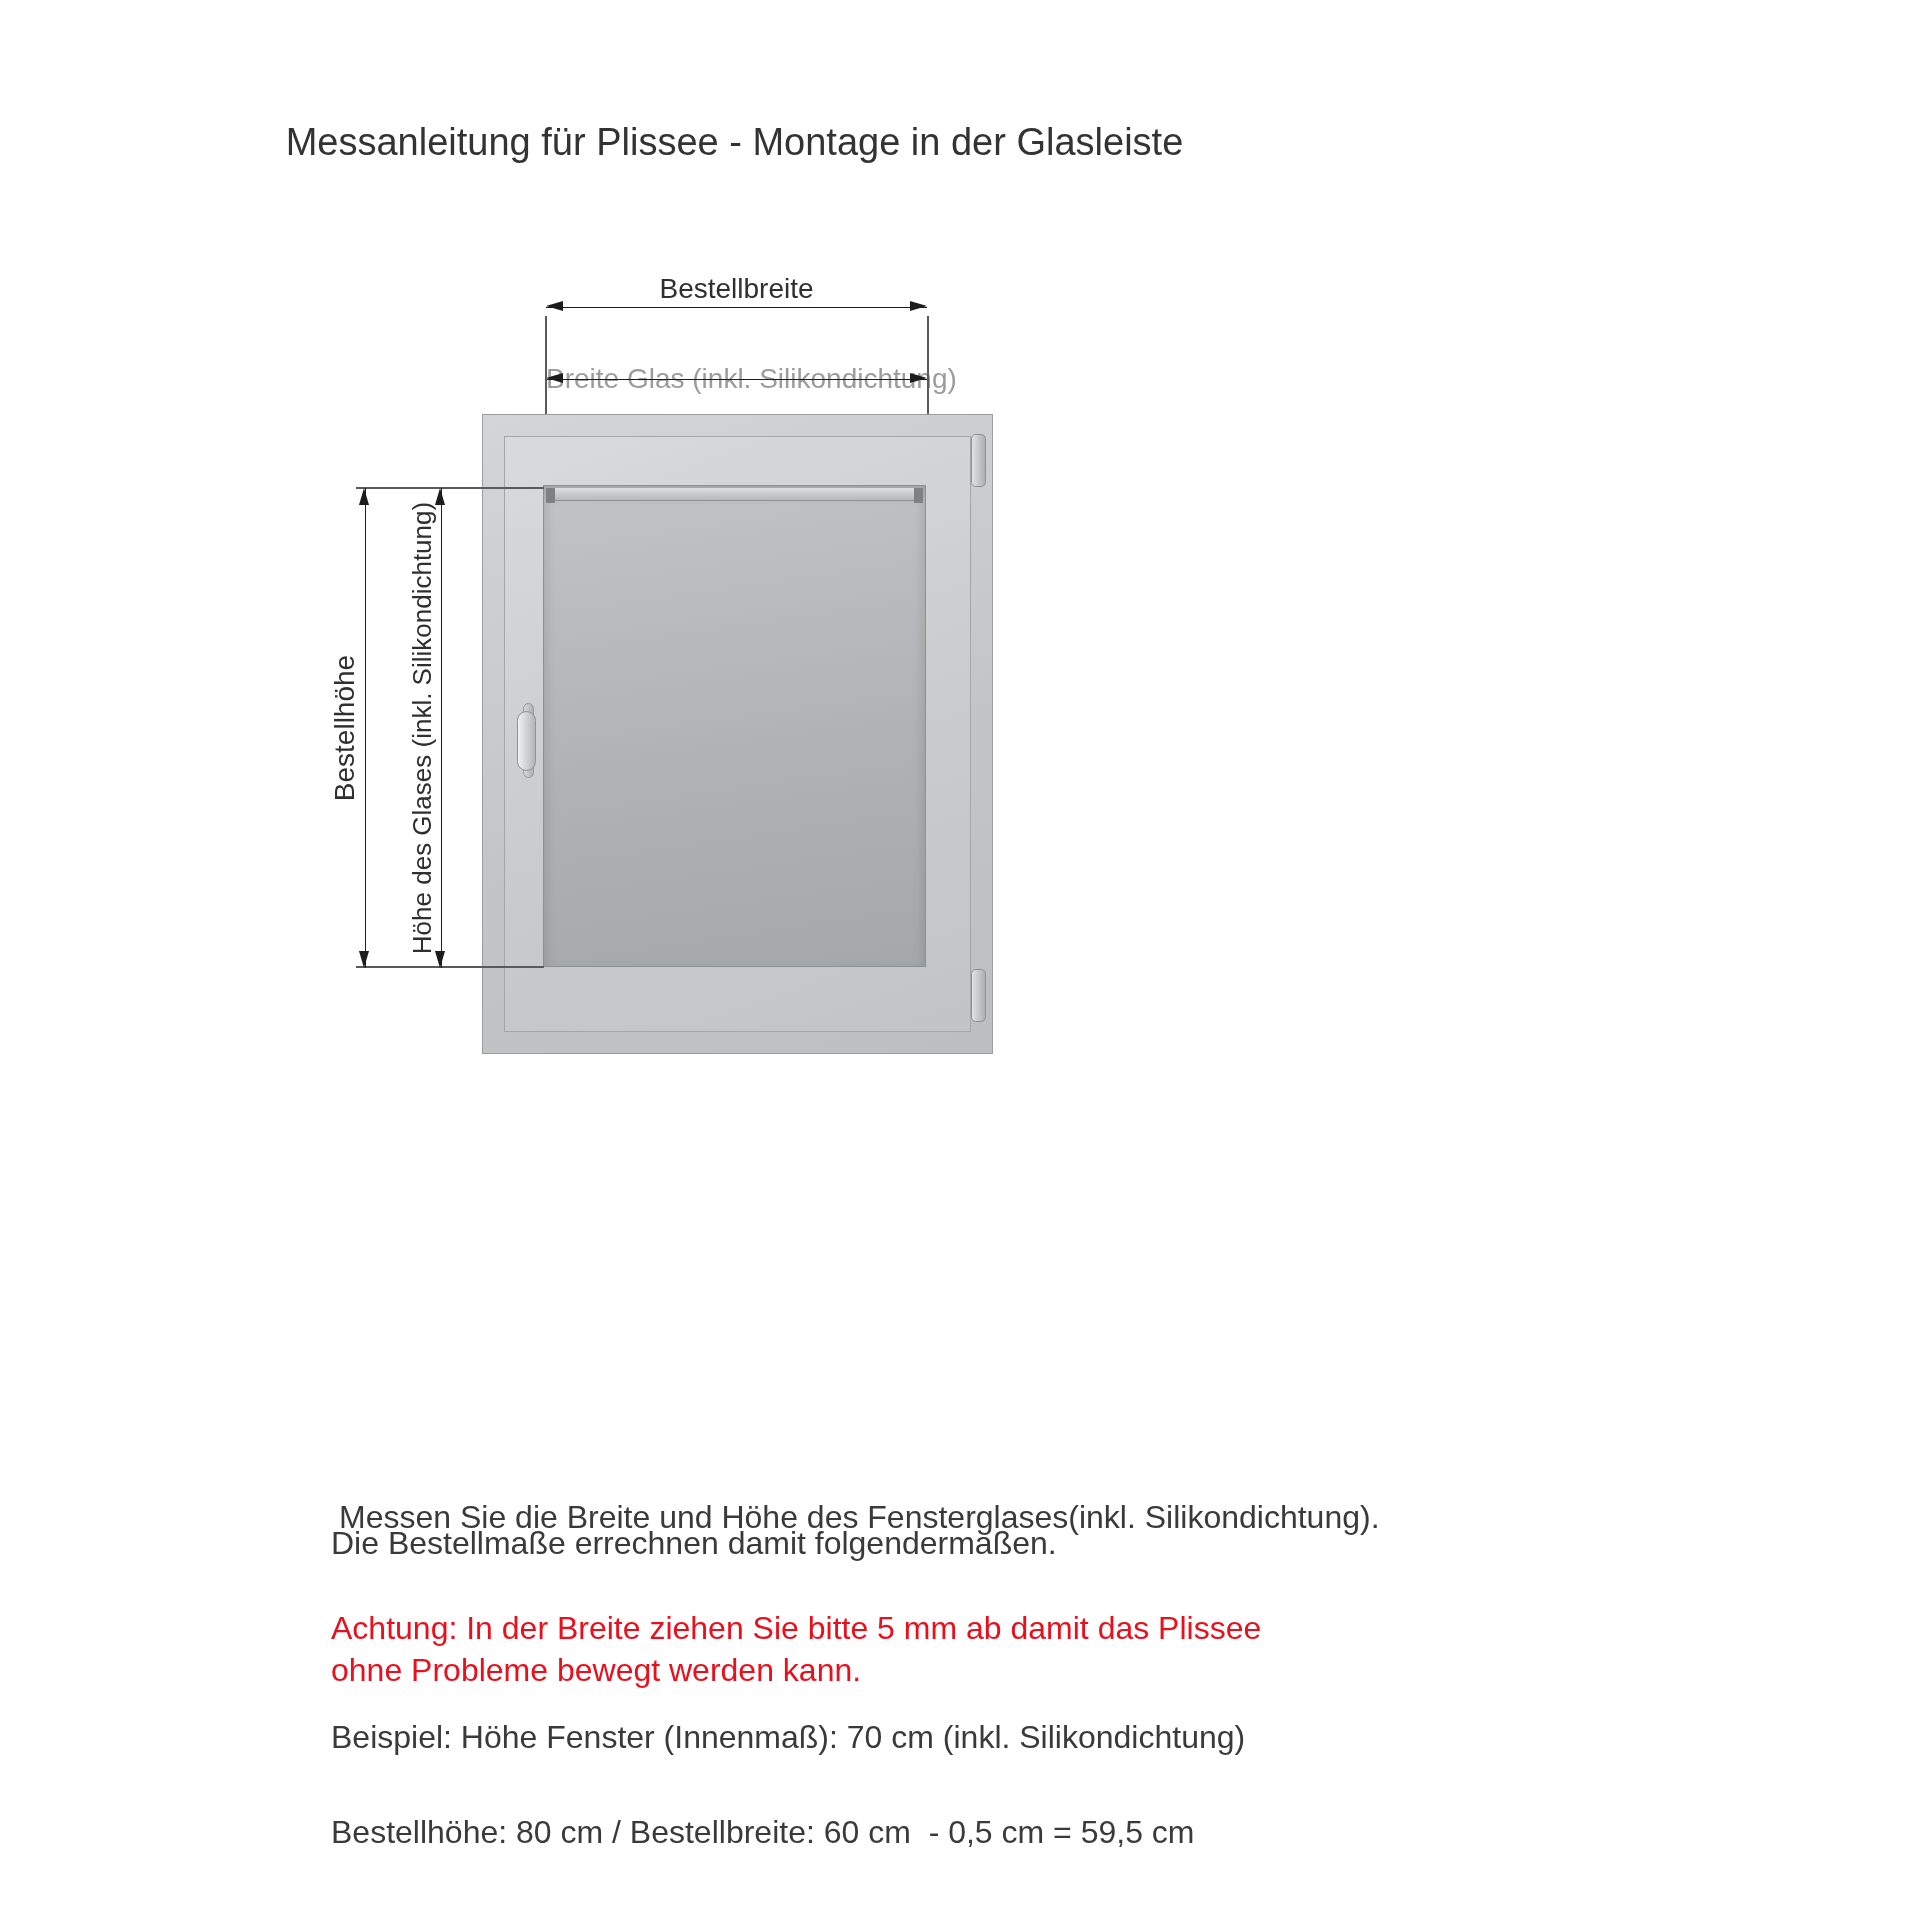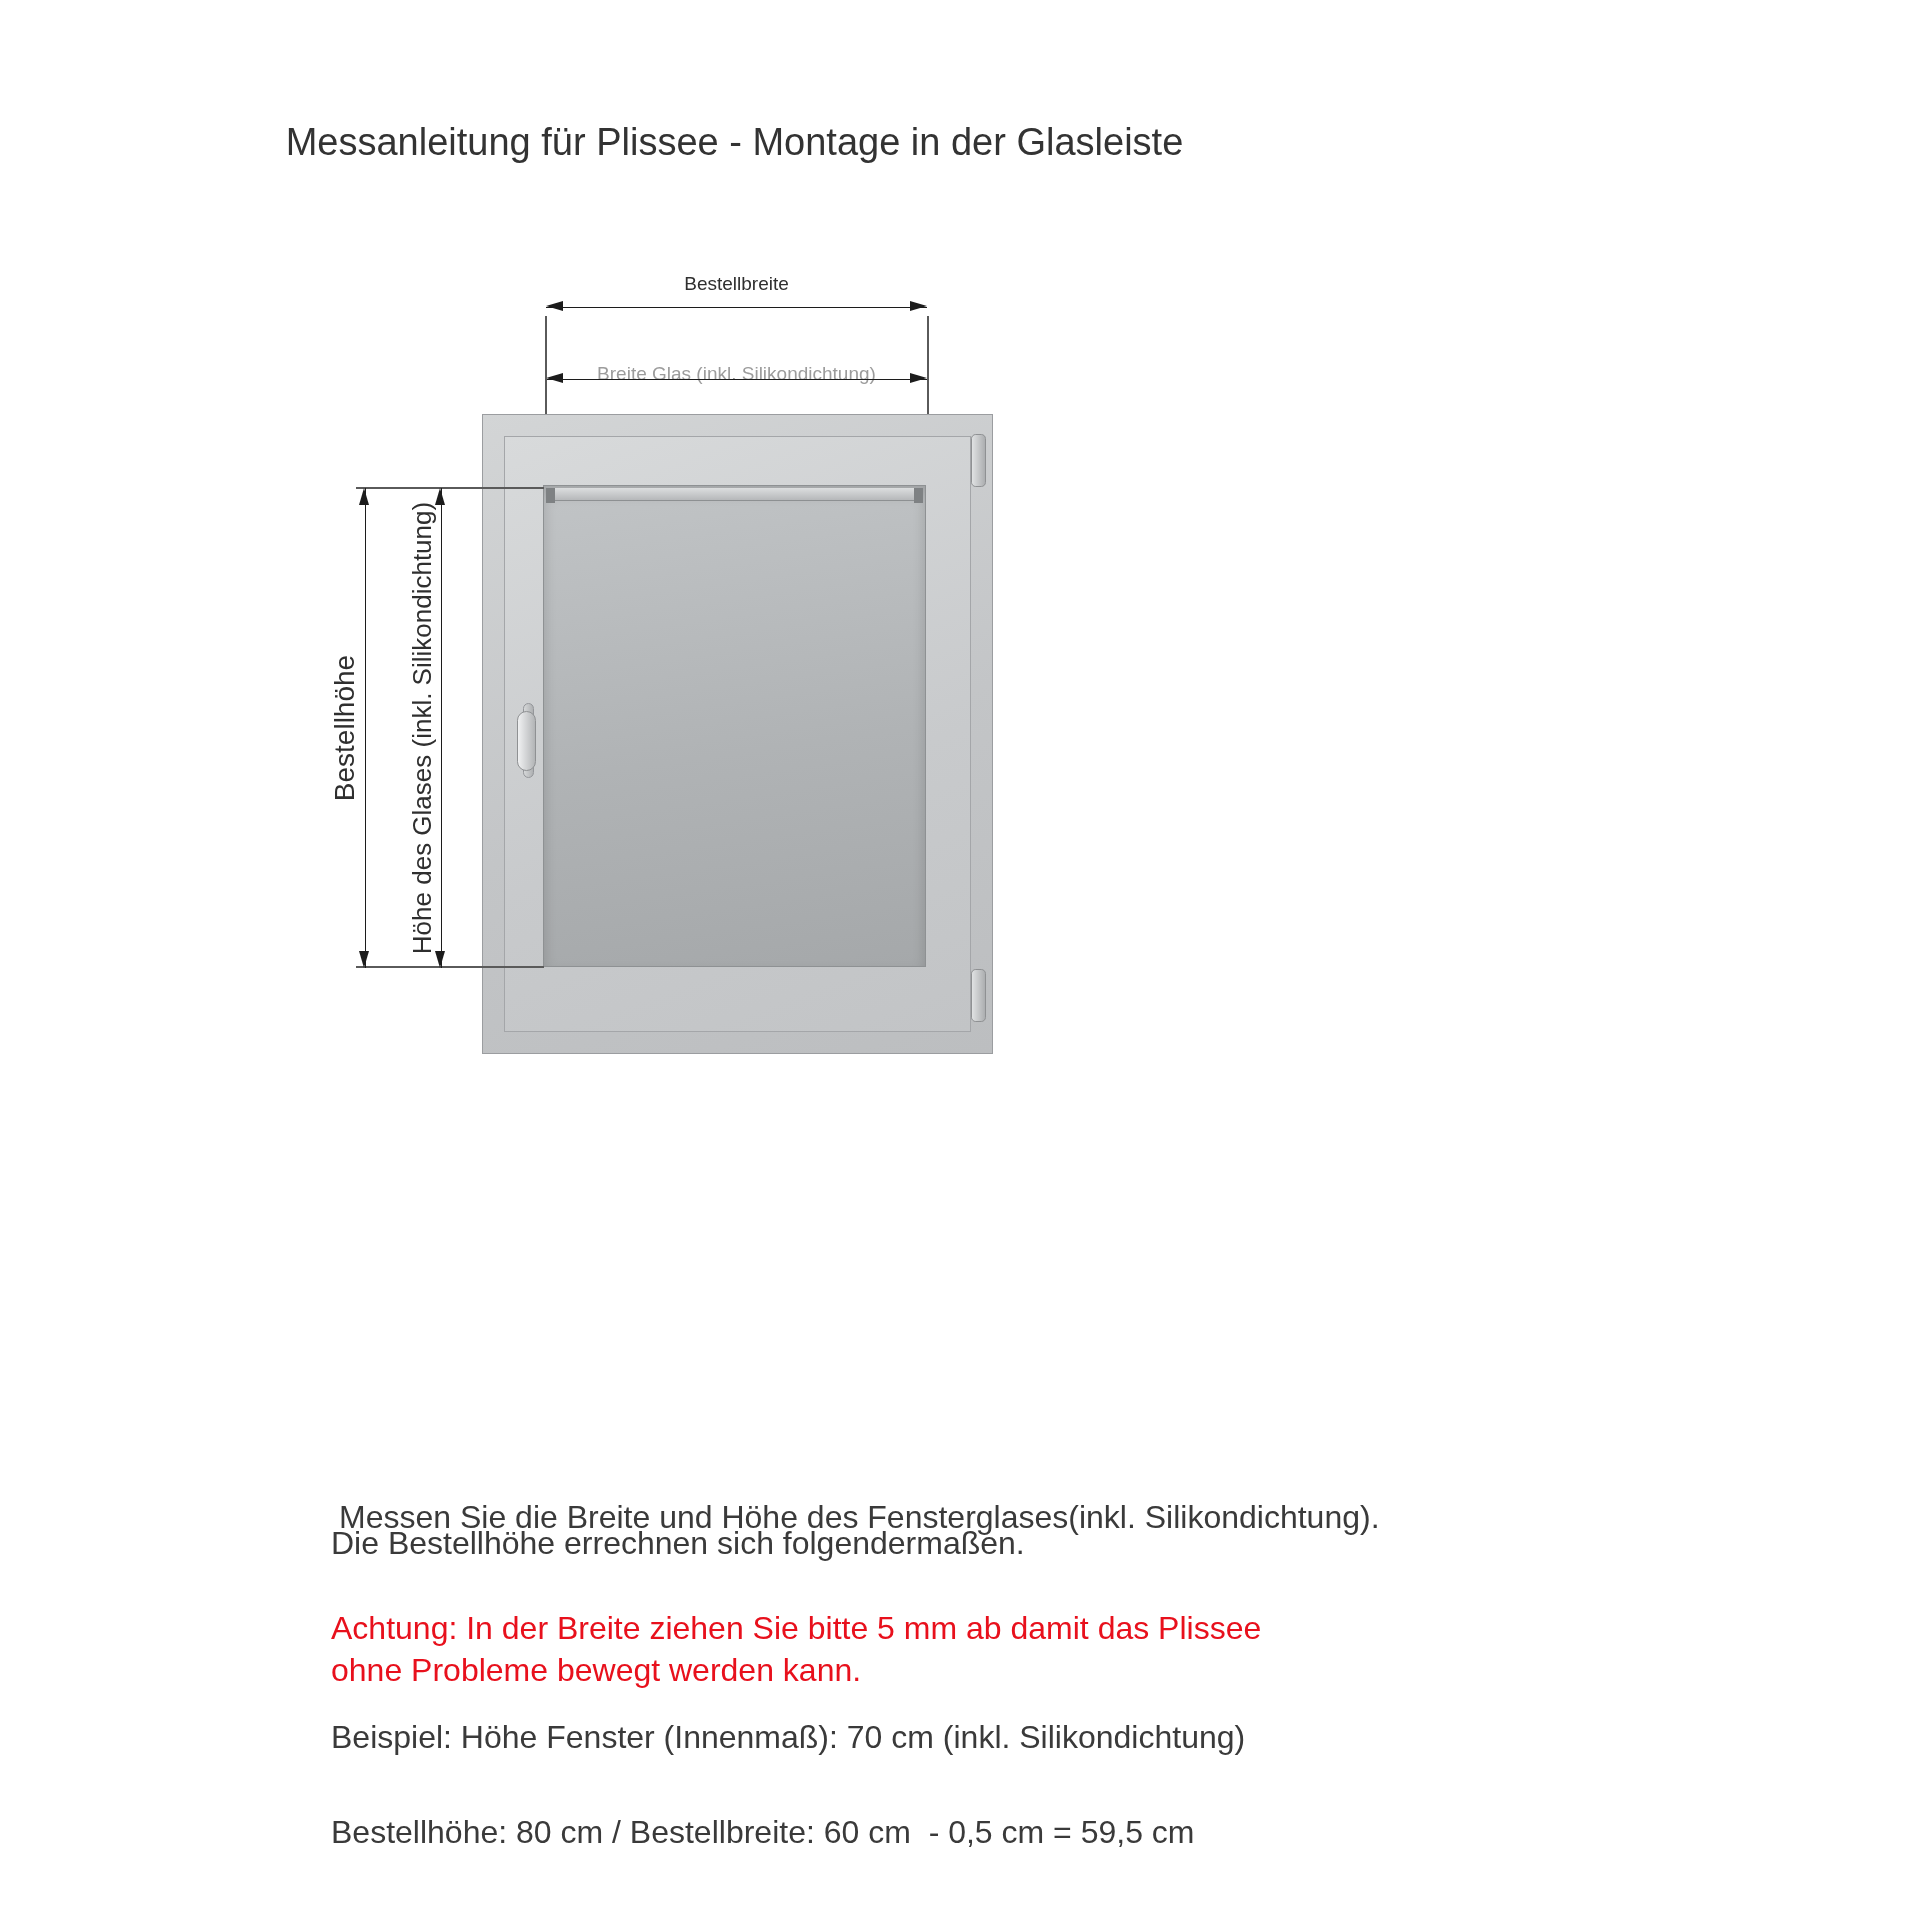--- a/index.html
+++ b/index.html
@@ -5,21 +5,21 @@
   * { margin:0; padding:0; box-sizing:border-box; }
   html,body { background:#ffffff; }
   .canvas {
     position:relative; width:1704px; height:1928px; background:#ffffff;
     font-family:"Liberation Sans", sans-serif; color:#3a3a3a; overflow:hidden;
   }
   .abs { position:absolute; }
 
   
   .title { left:0; top:121px; width:1469px; text-align:center; font-size:38px; color:#333333; }
-  .dim-label-h { text-align:center; font-size:19px; color:#2f2f2f; white-space:nowrap; }
+  .dim-label-h { text-align:center; font-size:28px; color:#2f2f2f; white-space:nowrap; }
   .gray { color:#9c9c9c; }
   .rot-label { white-space:nowrap; transform:translate(-50%,-50%) rotate(-90deg); font-size:28px; color:#2f2f2f; }
   .text-line { left:331px; font-size:32px; white-space:pre; color:#3a3a3a; }
   .red { color:#e8101c; }
 
   
   .dim-h { height:0; border-top:1.9px solid #1c1c1c; }
   .dim-h::before, .dim-h::after {
     content:""; position:absolute; top:-6.6px; width:0; height:0;
     border-top:5.6px solid transparent; border-bottom:5.6px solid transparent;
@@ -109,21 +109,21 @@
 
   <div class="abs ext-h" style="left:356px; top:487px; width:188px;"></div>
   <div class="abs ext-h" style="left:356px; top:966px; width:188px;"></div>
 
   <div class="abs rot-label" style="left:345px; top:728px;">Bestellhöhe</div>
   <div class="abs dim-v" style="left:365px; top:488px; height:480px;"></div>
 
   <div class="abs rot-label gray" style="left:422px; top:728px; font-size:26px;">Höhe des Glases (inkl. Silikondichtung)</div>
   <div class="abs dim-v" style="left:441px; top:488px; height:480px;"></div>
 
-  <div class="abs text-line" style="top:1525px;">Die Bestellhöhe errechnen sich folgendermaßen.</div>
+  <div class="abs text-line" style="top:1525px;">Die Bestellmaße errechnen damit folgendermaßen.</div>
   <div class="abs text-line" style="top:1499px;margin-left:8px;">Messen Sie die Breite und Höhe des Fensterglases(inkl. Silikondichtung).</div>
   <div class="abs text-line red" style="top:1610px;">Achtung: In der Breite ziehen Sie bitte 5 mm ab damit das Plissee</div>
   <div class="abs text-line red" style="top:1652px;">ohne Probleme bewegt werden kann.</div>
 
   <div class="abs text-line" style="top:1719px;">Beispiel: Höhe Fenster (Innenmaß): 70 cm (inkl. Silikondichtung)</div>
   <div class="abs text-line" style="top:1802px;margin-top:12px;">Bestellhöhe: 80 cm / Bestellbreite: 60 cm  - 0,5 cm = 59,5 cm</div>
 
 </div>
 
 

